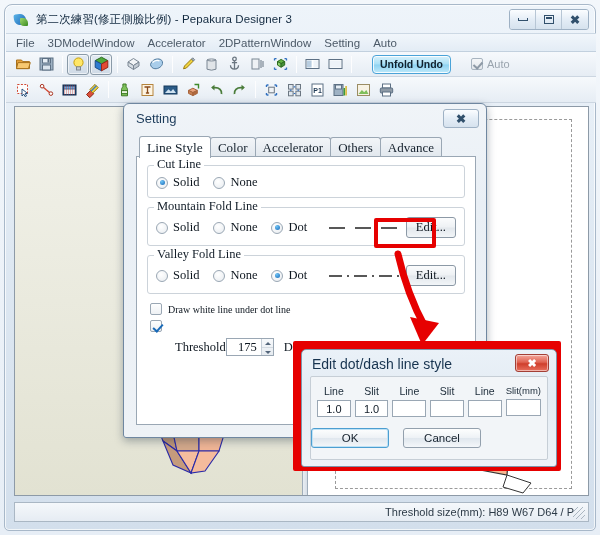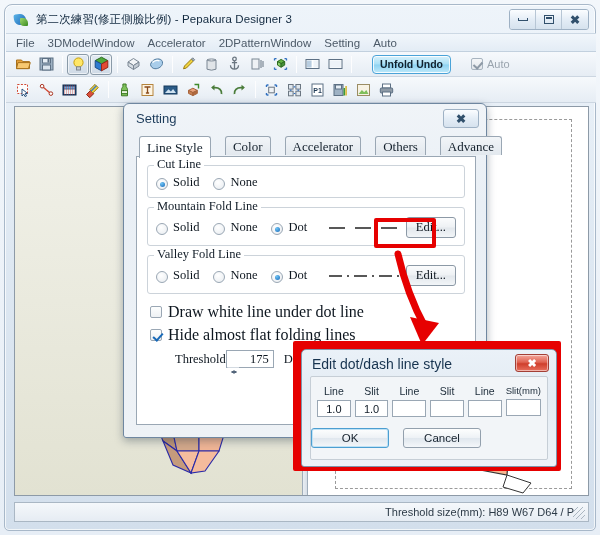--- a/index.html
+++ b/index.html
@@ -204,24 +204,23 @@
     background: linear-gradient(180deg,#fbfdff 0%, #e4edf6 50%, #d6e2ee 100%);
     display:flex; align-items:center; justify-content:center;
     font-size: 12px; font-weight:700; color:#31506c;
   }
 
   .tabpanel {
     position:absolute; left: 12px; top: 32px;
     width: 340px; height: 290px;
   }
   .tabstrip {
-    display:flex; align-items:flex-start; height: 21px;
+    display:flex; align-items:center; height: 21px;
     border-bottom: 1px solid #9aa7b4;
     padding-left: 3px;
-    gap: 15px;
   }
   .tab {
     font-family: "Liberation Serif", serif;
     font-size: 13px; color:#14202c;
     padding: 2px 7px 2px 7px;
     height: 19px;
     border: 1px solid #9aa7b4; border-bottom: none;
     border-radius: 3px 3px 0 0;
     background: linear-gradient(180deg,#f2f5f8,#e2e8ee);
     margin-right: -1px;
@@ -247,21 +246,21 @@
     position: relative;
   }
   .group-label {
     position:absolute; left: 6px; top: -9px;
     background:#ffffff; padding: 0 3px;
     font-family:"Liberation Serif", serif;
     font-size: 12.5px; color:#111c27;
     white-space:nowrap;
   }
   .row { display:flex; align-items:center; }
-  .opt { display:flex; align-items:flex-end; margin-right: 14px; white-space:nowrap; }
+  .opt { display:flex; align-items:center; margin-right: 14px; white-space:nowrap; }
   .radio {
     width: 12px; height: 12px; border-radius: 50%;
     border: 1px solid #9aa7b4;
     background: radial-gradient(circle at 40% 35%, #ffffff 0%, #eef1f4 70%, #dde3e9 100%);
     margin-right: 5px; position: relative; flex:0 0 auto;
   }
   .radio.on:after {
     content:""; position:absolute; left:2.5px; top:2.5px;
     width:5px; height:5px; border-radius:50%;
     background: radial-gradient(circle at 35% 30%, #6fc4f5, #1769b8);
@@ -293,27 +292,27 @@
   .chk {
     width: 12px; height: 12px; border:1px solid #9aa7b4; border-radius:2px;
     background: linear-gradient(180deg,#fdfefe,#eef1f4);
     margin-right: 6px; position:relative; flex:0 0 auto;
   }
   .chk.on:after {
     content:""; position:absolute; left:3.5px; top:1px;
     width:4px; height:8px; border:solid #1769b8; border-width:0 2px 2px 0;
     transform: rotate(42deg);
   }
-  .chk-label { font-family:"Liberation Serif", serif; font-size:16px; color:#0d161f; white-space:nowrap;}
+  .chk-label { font-family:"Liberation Serif", serif; font-size:10px; color:#0d161f; white-space:nowrap;}
 
   .thresh-row { display:flex; align-items:center; margin: 6px 0 0 28px; }
   .thresh-label { font-family:"Liberation Serif", serif; font-size:12.5px; color:#0d161f; margin-right: 0;}
   .spin {
     display:flex; align-items:stretch;
-    border:1px solid #9aa7b4; background:#fff; height: 18px; width: 48px; flex-direction: column;
+    border:1px solid #9aa7b4; background:#fff; height: 18px; width: 48px;
   }
   .spin-val {
     flex:1 1 auto; text-align:right; padding-right:4px;
     font-family:"Liberation Serif", serif; font-size:12.5px; color:#0d161f;
     line-height:16px;
   }
   .spin-arrows {
     width:12px; border-left:1px solid #c4cdd6;
     background: linear-gradient(180deg,#f7f9fb,#e6ebf0);
     display:flex; flex-direction:column;
@@ -813,21 +812,20 @@
               <div class="btn">Edit...</div>
             </div>
           </div>
 
           <div class="chkrow">
             <span class="chk"></span>
             <span class="chk-label">Draw white line under dot line</span>
           </div>
           <div class="chkrow">
             <span class="chk on"></span>
-            <span class="chk-label">Hide almost flat folding lines</span>
           </div>
           <div class="thresh-row">
             <span class="thresh-label">Threshold</span>
             <span class="spin">
               <span class="spin-val">175</span>
               <span class="spin-arrows">
                   <i></i>
                   <i></i>
                 </span>
             </span>

